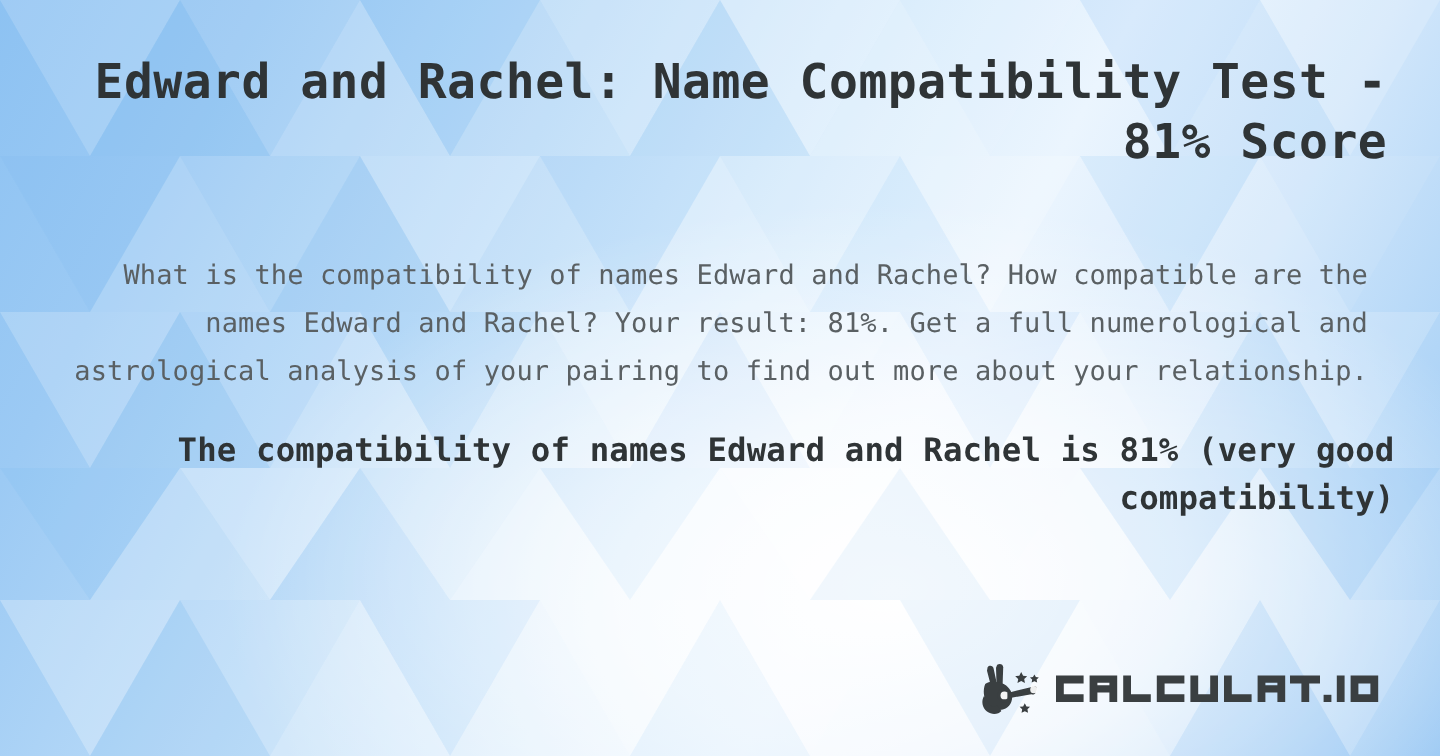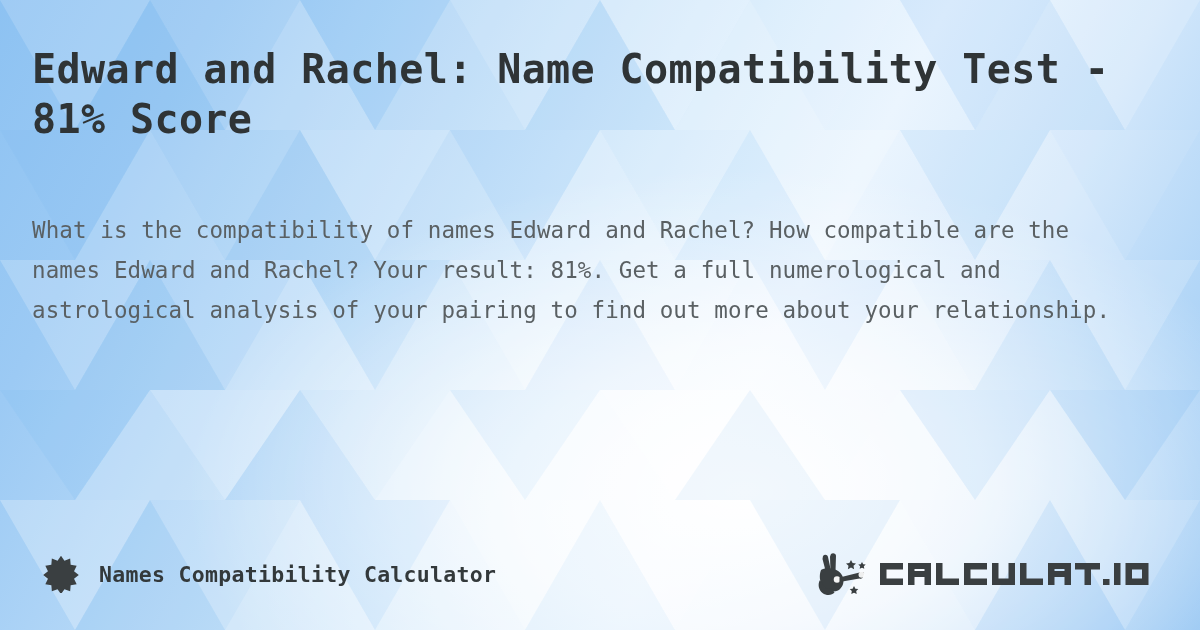--- a/index.html
+++ b/index.html
@@ -10,20 +10,21 @@
     overflow:hidden;
     background:#cfe6fb;
   }
 
   
   #card {
     position:relative;
     width:1200px; height:630px;
     overflow:hidden;
     font-family:"DejaVu Sans Mono", monospace;
+    text-align:right;
   }
 
   
   #bg-base {
     position:absolute; inset:0;
     background:
       radial-gradient(ellipse 900px 520px at 62% 78%, #ffffff 0%, rgba(255,255,255,0.75) 26%, rgba(255,255,255,0) 62%),
       linear-gradient(118deg,
         #8dc2f2 0%,
         #9ccaf4 14%,
@@ -205,29 +206,24 @@
       <polygon points="1050,500 1200,500 1125,630" fill="#ffffff" opacity="0.16"></polygon>
     </g>
   </svg>
 
   <div id="content">
 
     <h1 id="title">Edward and Rachel: Name Compatibility Test - 81% Score</h1>
 
     <p id="intro">What is the compatibility of names Edward and Rachel? How compatible are the names Edward and Rachel? Your result: 81%. Get a full numerological and astrological analysis of your pairing to find out more about your relationship.</p>
 
+    <p id="result">The compatibility of names Edward and Rachel is 81% (very good compatibility)</p>
 
     <div id="footer">
 
-      <div id="brand-left">
-        <svg id="burst-icon" viewBox="0 0 100 100" aria-hidden="true">
-          <polygon fill="#3a3f41" points="50,2 59.1,15.2 74.1,9.5 75.4,25.5 91.2,28.1 84.3,42.6 96.8,52.6 84.3,62.6 91.2,77.1 75.4,79.7 74.1,95.7 59.1,90 50,103 40.9,90 25.9,95.7 24.6,79.7 8.8,77.1 15.7,62.6 3.2,52.6 15.7,42.6 8.8,28.1 24.6,25.5 25.9,9.5 40.9,15.2"></polygon>
-        </svg>
-        <span id="brand-left-label">Names Compatibility Calculator</span>
-      </div>
 
       <div id="brand-right">
         <svg id="wand-icon" viewBox="0 0 124 92" aria-hidden="true">
           <g fill="#3a3f41">
 
             <path d="M24 10 C27 6 33 7 34 12 L40 40 L30 43 L23 16 Z"></path>
 
             <path d="M40 6 C44 3 50 5 50 10 L49 40 L39 41 L38 11 Z"></path>
 
             <path d="M20 38 C16 48 17 62 24 71 C31 80 44 84 54 79 C63 74 67 63 64 53 C61 43 51 36 40 35 C33 34 25 34 20 38 Z"></path>

